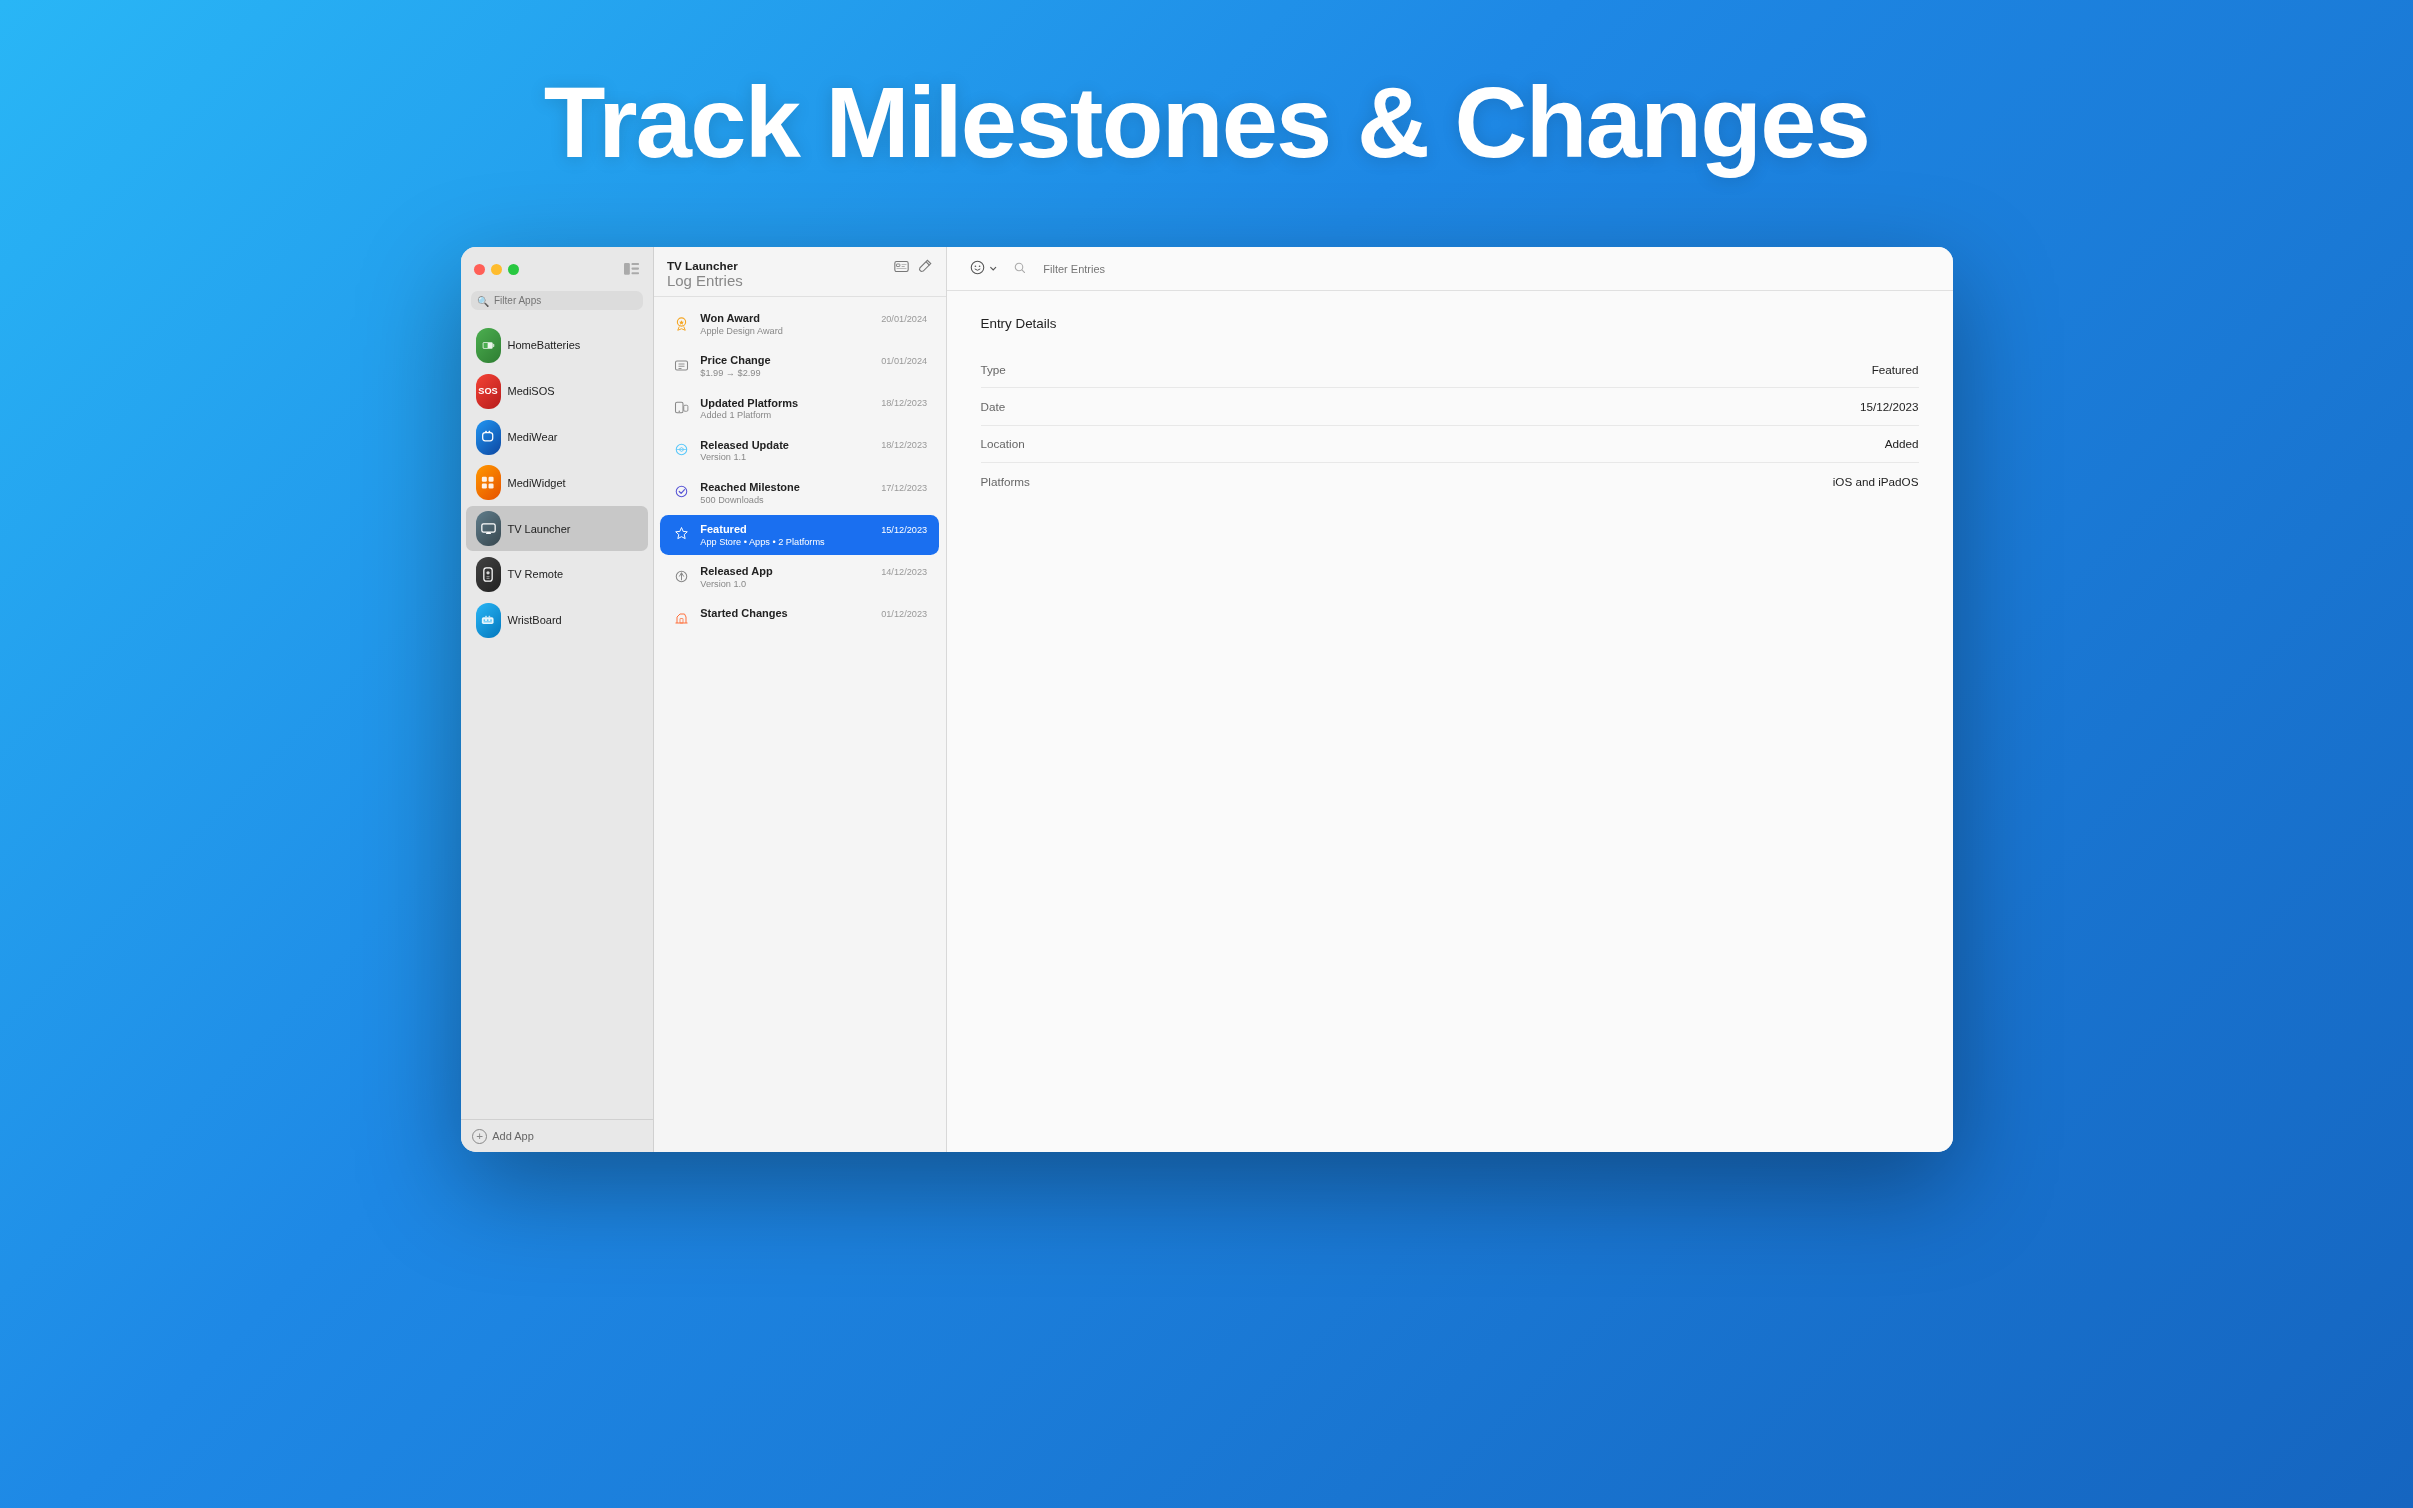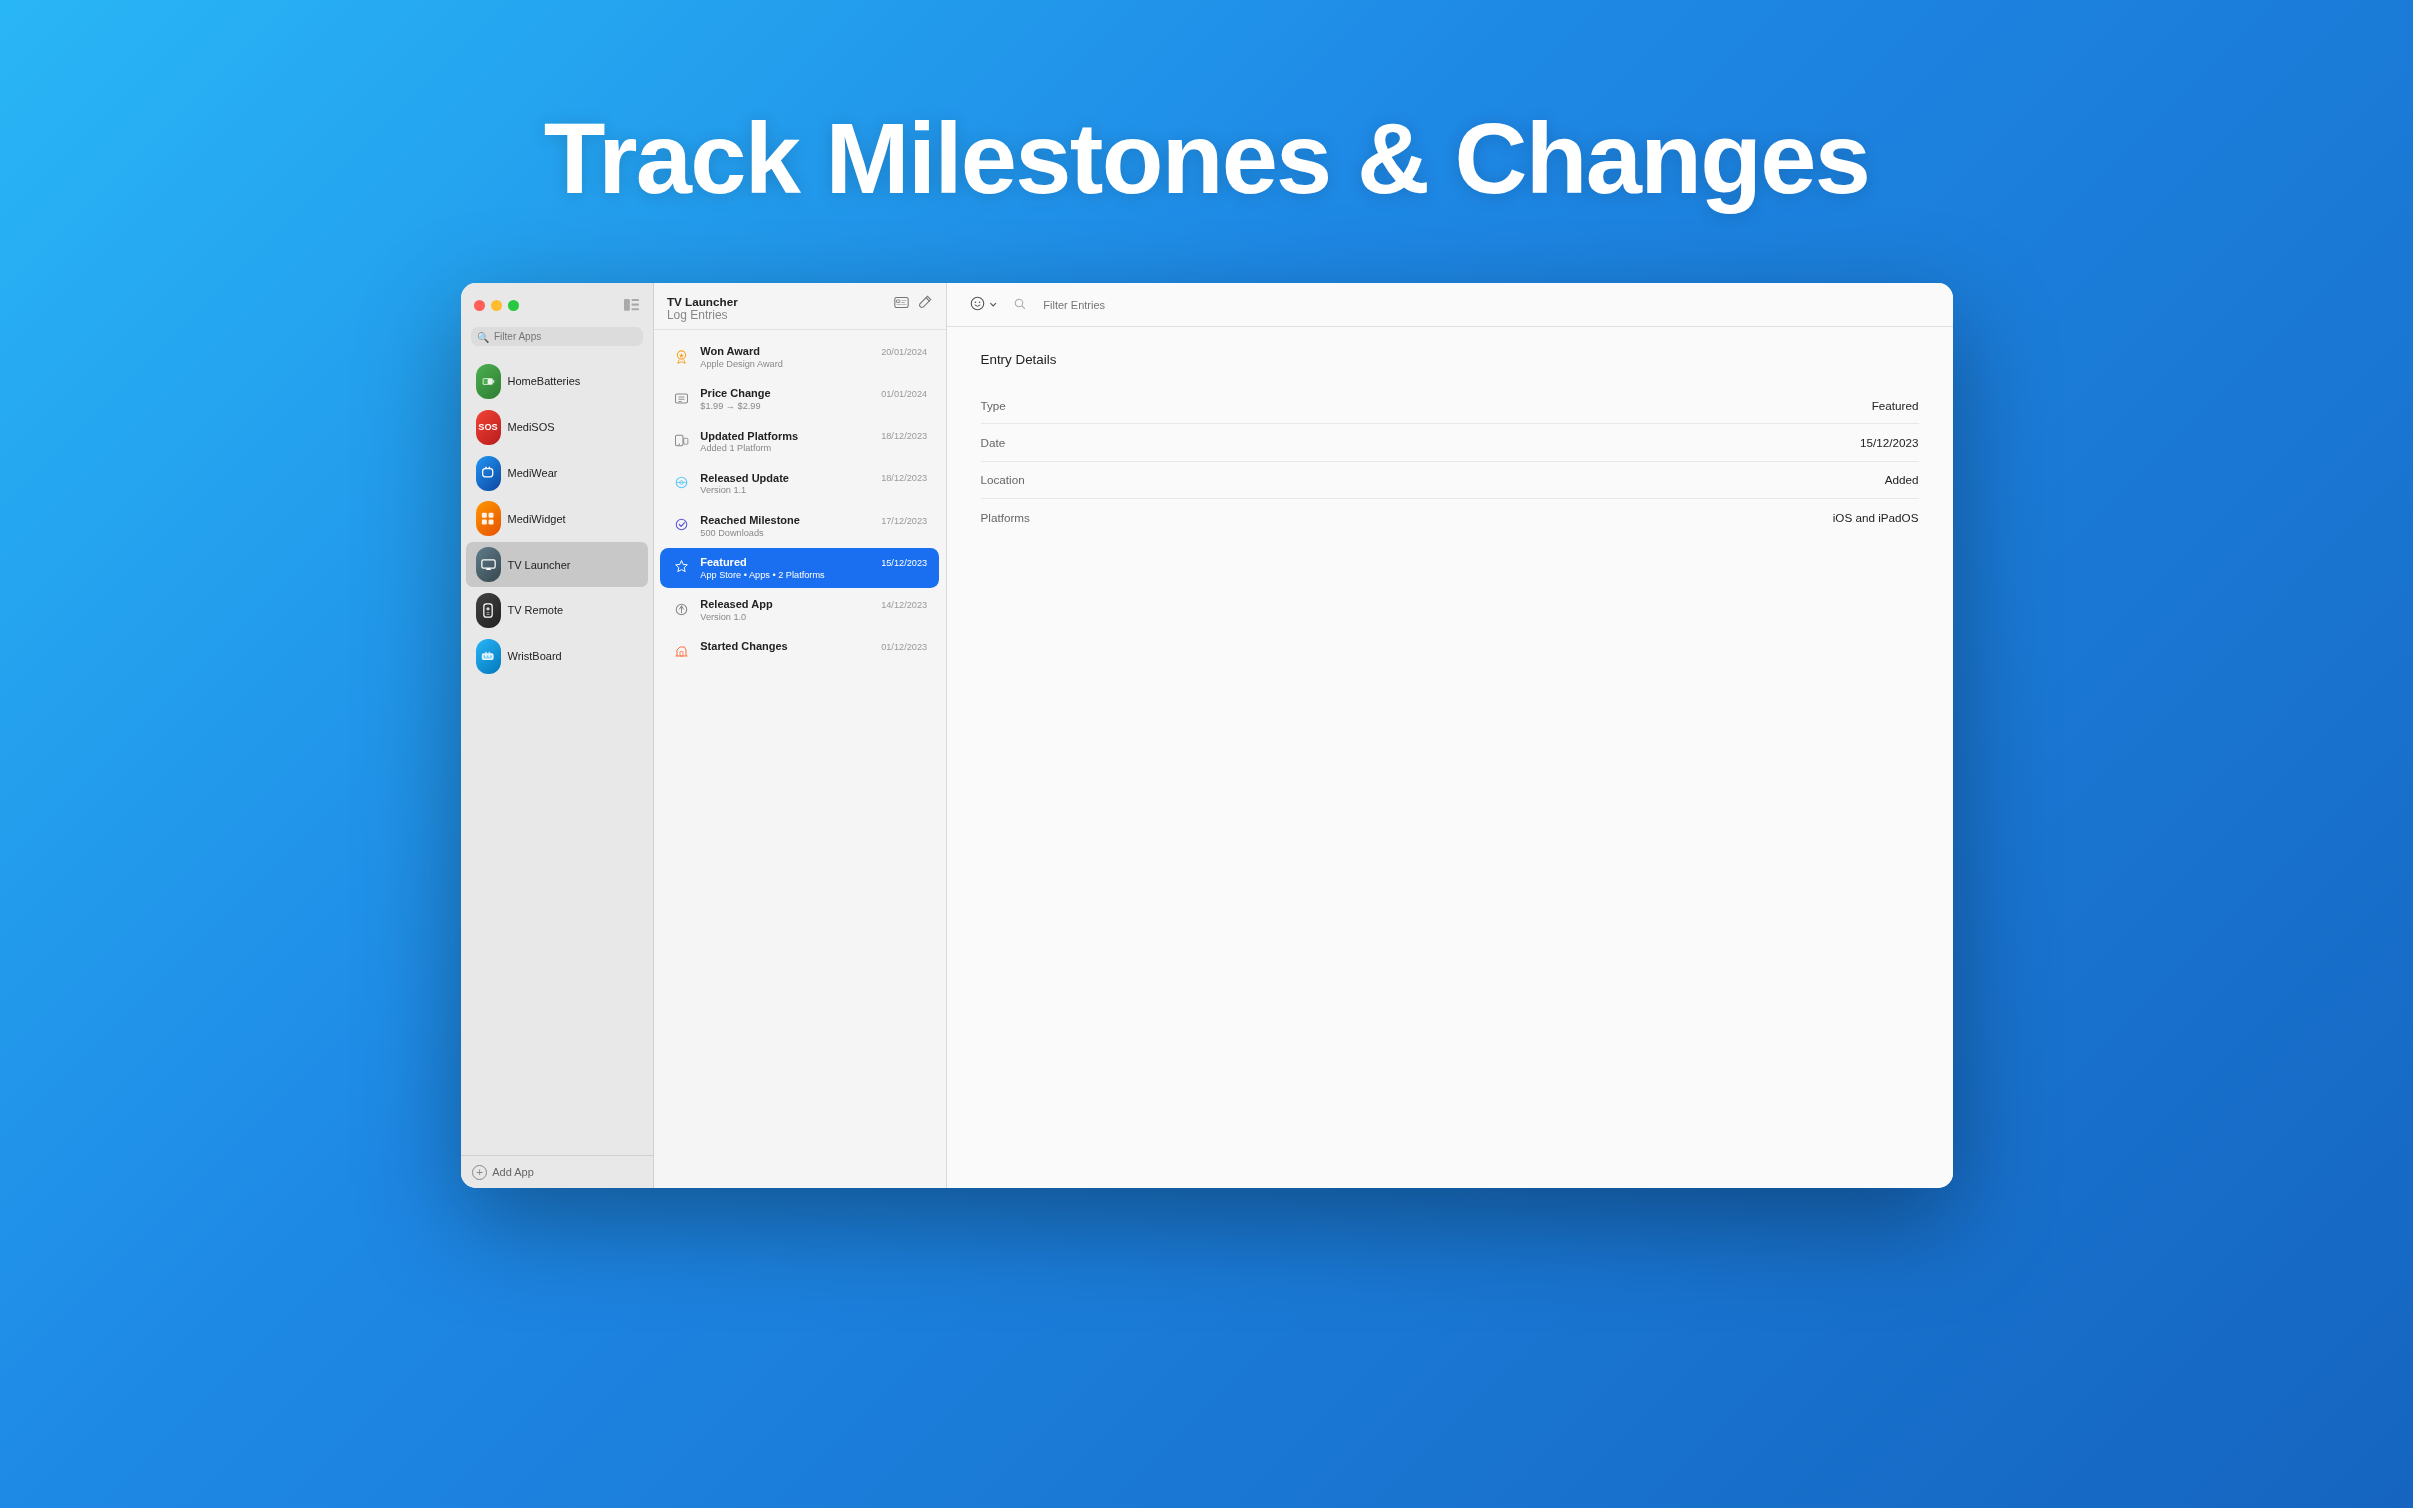--- a/index.html
+++ b/index.html
@@ -14,21 +14,21 @@
       justify-content: flex-start;
       font-family: -apple-system, BlinkMacSystemFont, 'SF Pro Display', 'Helvetica Neue', sans-serif;
       overflow: hidden;
     }
 
     .page-title {
       color: #ffffff;
       font-size: 101px;
       font-weight: 800;
       text-align: center;
-      margin-top: 101px;
+      margin-top: 65px;
       margin-bottom: 67px;
       letter-spacing: -1.7px;
       text-shadow: 0 1.7px 17px rgba(0,0,0,0.15);
     }
 
     .app-window {
       width: 1492px;
       height: 905px;
       background: #f0f0f0;
       border-radius: 15px;
@@ -192,21 +192,21 @@
       border-bottom: 0.8px solid #e0e0e0;
     }
 
     .log-title-group {}
     .log-title {
       font-size: 11.7px;
       font-weight: 600;
       color: #222;
     }
     .log-subtitle {
-      font-size: 12px;
+      font-size: 15px;
       color: #888;
       margin-top: 0.8px;
     }
 
     .log-header-actions {
       display: flex;
       gap: 8.4px;
       align-items: center;
     }
 

